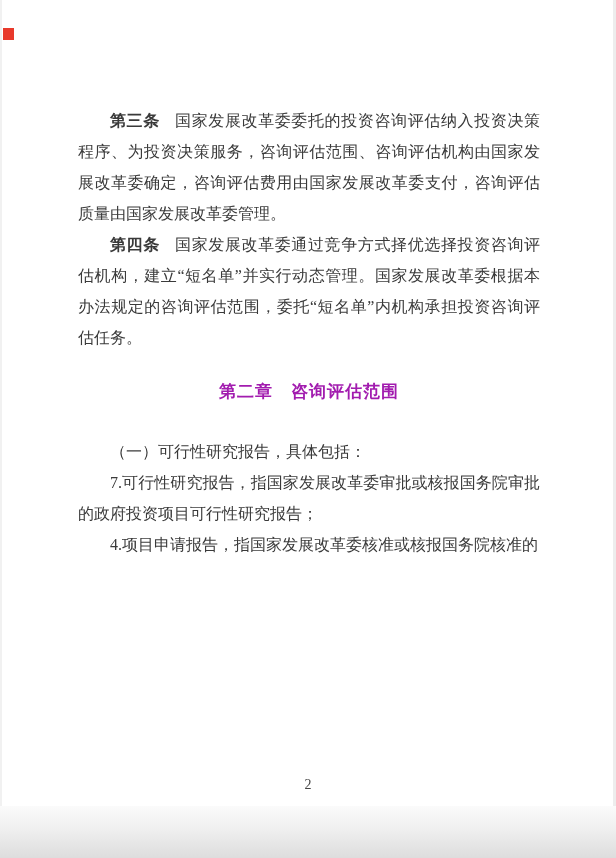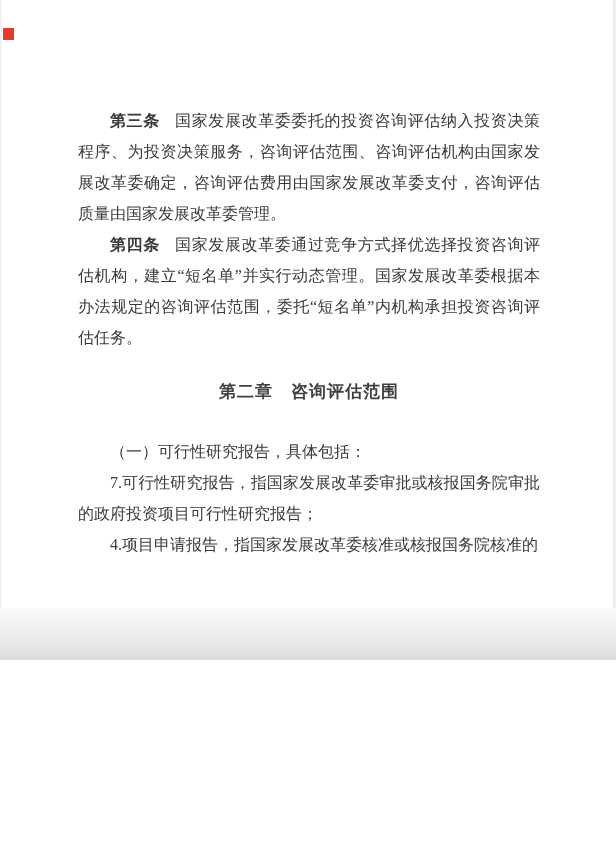--- a/index.html
+++ b/index.html
@@ -1,19 +1,19 @@
 <!DOCTYPE html>
 <html><head>
 <meta charset="utf-8">
 <style>
   html, body { margin: 0; padding: 0; background: #ffffff; }
   .page {
     position: relative;
     width: 616px;
-    height: 660px;
+    height: 858px;
     background: #ffffff;
     overflow: hidden;
     font-family: "Liberation Serif", "DejaVu Serif", serif;
     box-shadow: inset 2px 0 0 #f1f1f1, inset -3px 0 0 #ededed;
   }
   .red-stamp {
     position: absolute;
     left: 3px;
     top: 28px;
     width: 11px;
@@ -39,21 +39,21 @@
     margin-right: 0.95em;
   }
   .lead:empty { display: none; margin: 0; }
   .chapter {
     margin: 23px 0 29px 0;
     text-align: center;
     text-indent: 0;
     font-weight: bold;
     font-size: 17px;
     line-height: 31px;
-    color: #404040;
+    color: #a21caf;
     letter-spacing: 1px;
   }
   .page-number {
     position: absolute;
     top: 777px;
     left: 0;
     width: 100%;
     text-align: center;
     font-size: 14px;
     color: #444444;

